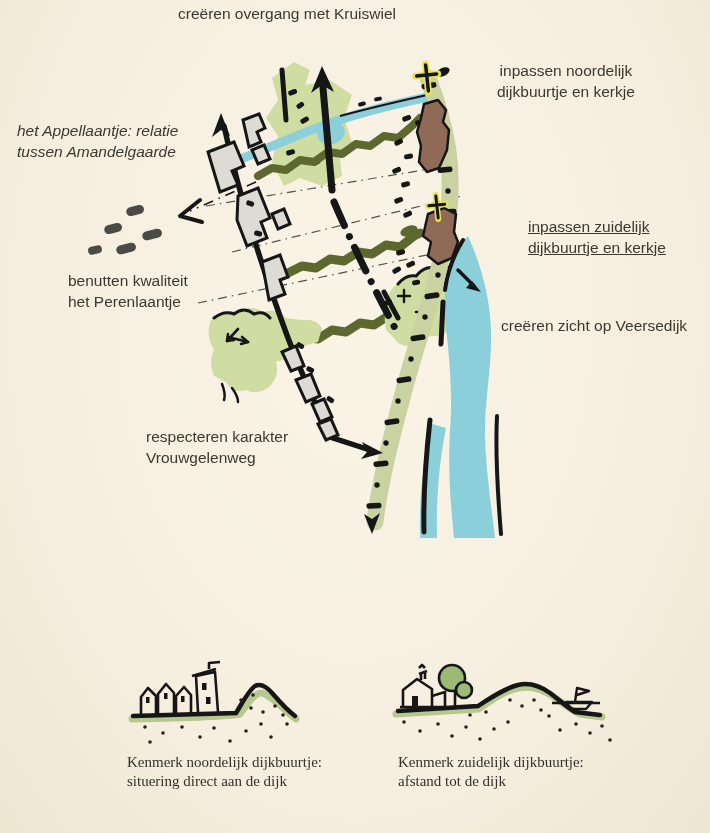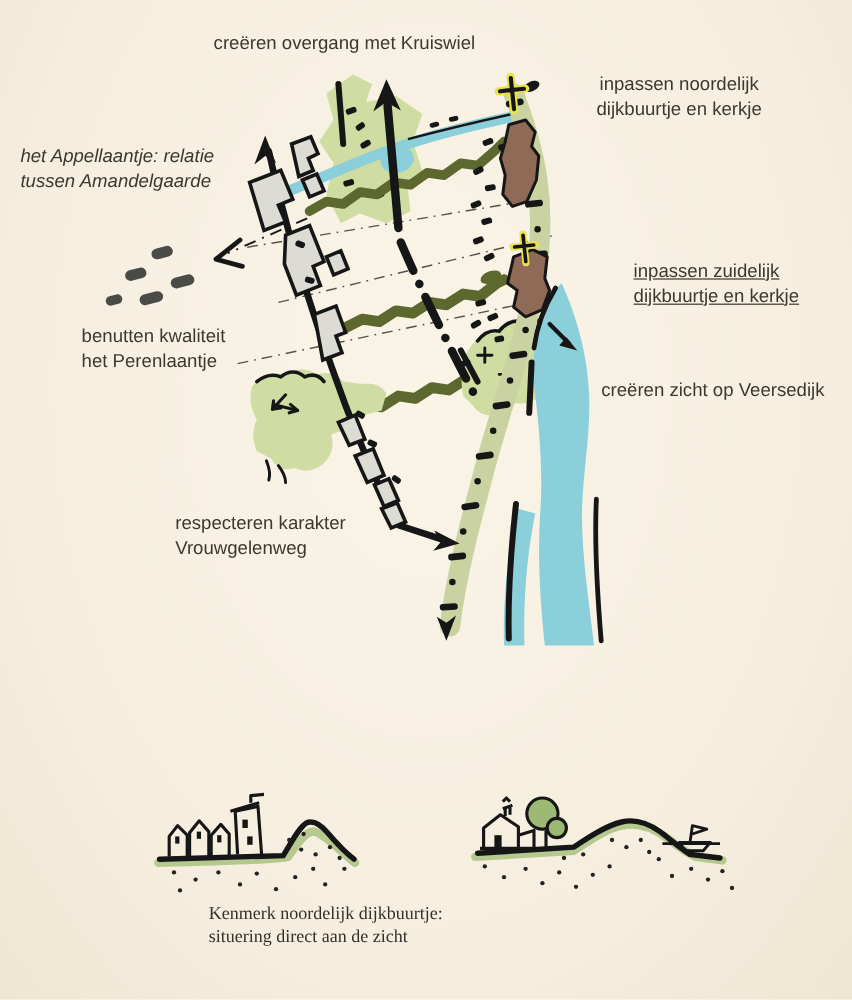--- a/index.html
+++ b/index.html
@@ -17,21 +17,20 @@
     font-size:15.5px;
     line-height:20.5px;
     font-family:"Liberation Sans", sans-serif;
   }
   .caption{
     position:absolute;
     color:#33302a;
     font-size:15px;
     line-height:19px;
     font-family:"Liberation Serif", serif;
-    margin-left:47px;
   }
   .line{display:block;white-space:nowrap;}
 </style>
 </head>
 <body>
 
 <div class="page">
 
   <svg class="art" width="710" height="833" viewBox="0 0 710 833">
 
@@ -288,21 +287,21 @@
         <circle cx="576" cy="724" r="1.8"></circle>
           <circle cx="590" cy="733" r="1.8"></circle>
         <circle cx="602" cy="726" r="1.8"></circle>
           <circle cx="486" cy="712" r="1.8"></circle>
         <circle cx="470" cy="715" r="1.8"></circle>
           <circle cx="610" cy="740" r="1.8"></circle>
       </g>
     </g>
   </svg>
 
-  <div class="label" style="left:178px;top:27px;">
+  <div class="label" style="left:178px;top:4px;">
     <span class="line">creëren overgang met Kruiswiel</span>
   </div>
 
   <div class="label" style="left:497px;top:61px;text-align:center;">
     <span class="line">inpassen noordelijk</span>
     <span class="line">dijkbuurtje en kerkje</span>
   </div>
 
   <div class="label" style="left:17px;top:121px;font-style:italic;">
     <span class="line">het Appellaantje: relatie</span>
@@ -323,17 +322,21 @@
     <span class="line">creëren zicht op Veersedijk</span>
   </div>
 
   <div class="label" style="left:146px;top:427px;">
     <span class="line">respecteren karakter</span>
     <span class="line">Vrouwgelenweg</span>
   </div>
 
   <div class="caption" style="left:127px;top:753px;">
     <span class="line">Kenmerk noordelijk dijkbuurtje:</span>
-    <span class="line">situering direct aan de zicht</span>
-  </div>
-
+    <span class="line">situering direct aan de dijk</span>
+  </div>
+
+  <div class="caption" style="left:398px;top:753px;">
+    <span class="line">Kenmerk zuidelijk dijkbuurtje:</span>
+    <span class="line">afstand tot de dijk</span>
+  </div>
 
 </div>
 
 </body></html>

